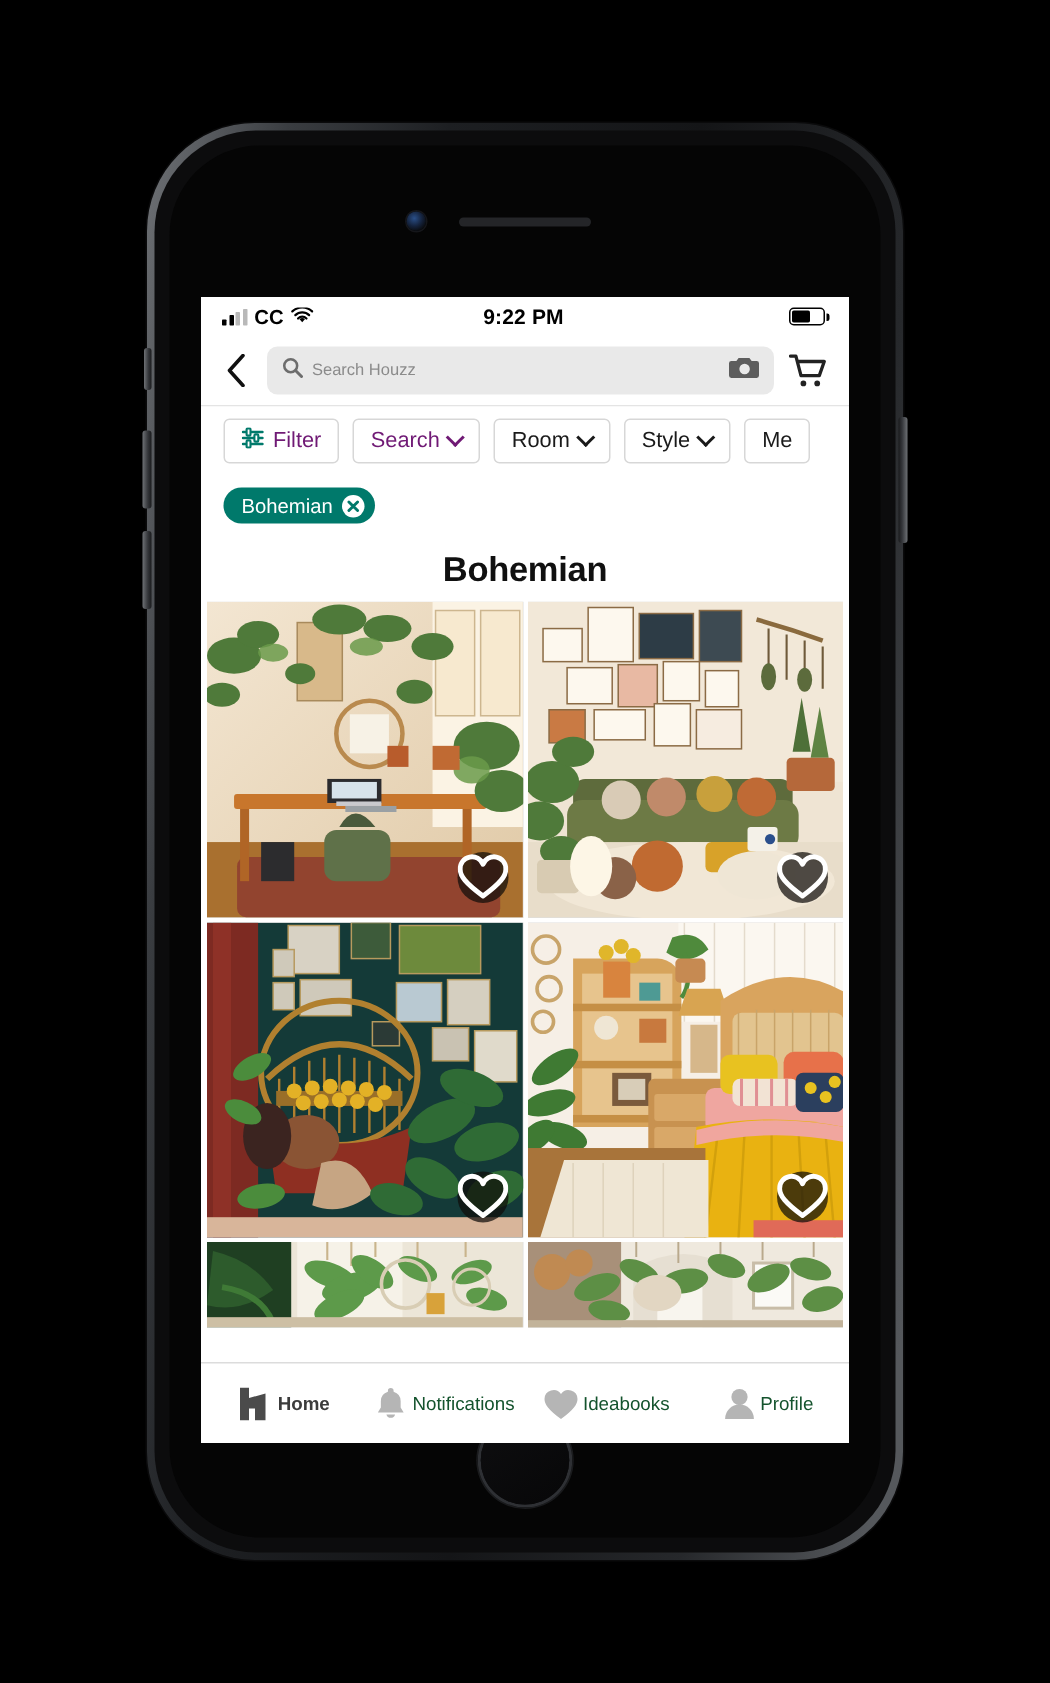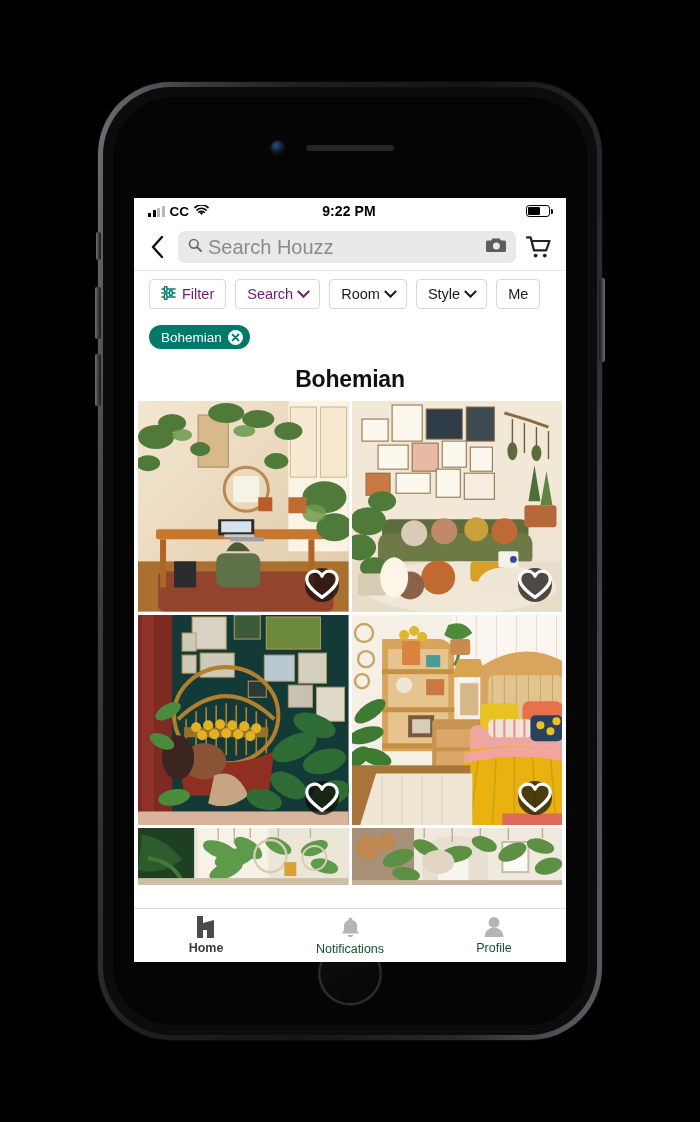--- a/index.html
+++ b/index.html
@@ -120,21 +120,21 @@
     cursor: pointer;
   }
   .search-field {
     flex: 1 1 auto; height: 32px;
     background: #e9e9e9; border-radius: 7px;
     display: flex; align-items: center; gap: 6px;
     padding: 0 9px 0 10px;
     cursor: text;
   }
   .search-field .ph {
-    flex: 1; font-size: 20px; color: #8b8b8b;
+    flex: 1; font-size: 11px; color: #8b8b8b;
   }
   .cart-btn { width: 30px; flex: 0 0 30px; display:flex; align-items:center; justify-content:center; cursor:pointer; }
 
   
   .filterbar {
     flex: 0 0 46px; height: 46px;
     display: flex; align-items: center; gap: 9px;
     padding: 0 0 0 15px;
     background: #fff;
     overflow: hidden;
@@ -188,21 +188,21 @@
     cursor: pointer;
   }
 
   
   .tabbar {
     flex: 0 0 54px; height: 54px;
     display: flex; align-items: center;
     border-top: 1px solid #dcdcdc;
     background: #fff;
   }
-  .tab { flex:1; display:flex; flex-direction:column; align-items:center; justify-content:center; gap:3px; cursor:pointer; }
+  .tab { flex:1; display:flex; flex-direction:row; align-items:center; justify-content:center; gap:3px; cursor:pointer; }
   .tab span { font-size: 12.5px; color: #14532d; }
   .tab.active span { color: #3c3c3c; font-weight: bold; }
   .tab svg { display:block; }
 </style>
 </head>
 <body>
 
 <div class="stage">
   <div class="phone">
     <div class="btn-side btn-silent"></div>
@@ -690,20 +690,26 @@
         <span>Home</span>
       </div>
       <div class="tab">
         <svg width="23" height="23" viewBox="0 0 23 23">
           <path d="M11.5 1.4 a1.9 1.9 0 0 1 1.9 1.9 v0.6 a6.6 6.6 0 0 1 4.7 6.3 v4.2 l2 3.2 H2.9 l2 -3.2 v-4.2 a6.6 6.6 0 0 1 4.7 -6.3 V3.3 A1.9 1.9 0 0 1 11.5 1.4z" fill="#b5b5b5"></path>
           <path d="M8.6 19 a3 3 0 0 0 5.8 0z" fill="#b5b5b5"></path>
         </svg>
         <span>Notifications</span>
       </div>
       <div class="tab">
+        <svg width="24" height="22" viewBox="0 0 24 22">
+          <path d="M12 21 C3.6 14.6 1 11.2 1 7.6 A6 6 0 0 1 12 4.4 A6 6 0 0 1 23 7.6 C23 11.2 20.4 14.6 12 21z" fill="#b5b5b5"></path>
+        </svg>
+        <span>Ideabooks</span>
+      </div>
+      <div class="tab">
         <svg width="22" height="22" viewBox="0 0 22 22">
           <circle cx="11" cy="6.4" r="5.4" fill="#b5b5b5"></circle>
           <path d="M1.4 21 a9.6 9.6 0 0 1 19.2 0z" fill="#b5b5b5"></path>
         </svg>
         <span>Profile</span>
       </div>
     </div>
 
   </div>
 </div>

